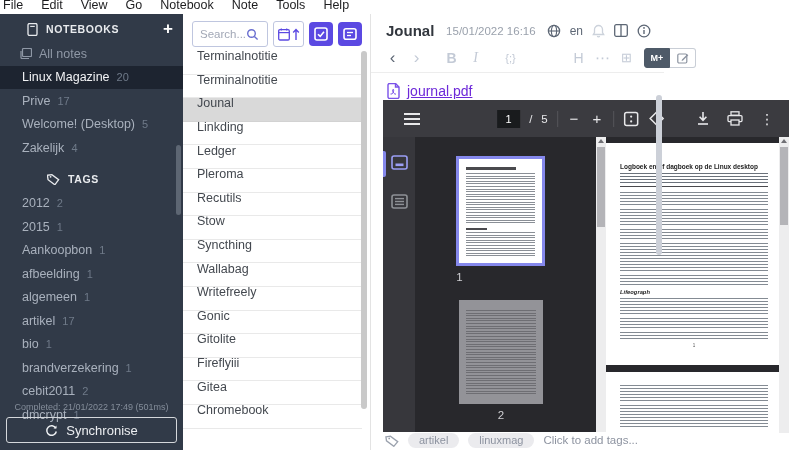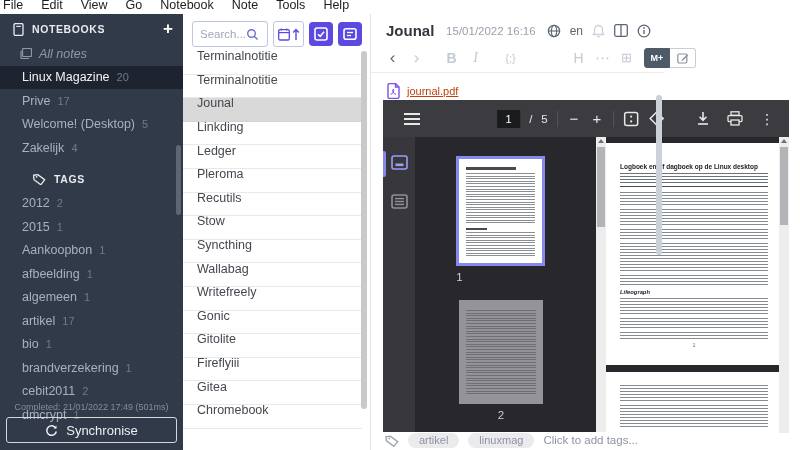--- a/index.html
+++ b/index.html
@@ -8,27 +8,27 @@
   #app { position:relative; width:664px; height:450px; background:#fff; }
 
   
   #menubar { position:absolute; left:0; top:0; width:800px; height:14px; background:#fff;
              display:flex; align-items:flex-start; gap:0; overflow:hidden; }
   .menu-item { font-size:12.5px; color:#1d1d1f; padding:0 9px; line-height:15px; margin-top:-2px; }
   .menu-item:first-child { padding-left:3px; }
 
   
   #sidebar { position:absolute; left:0; top:14px; width:183px; bottom:0; background:#313a48; overflow:hidden; }
-  .sb-header { display:flex; align-items:center; height:26px; padding:0 10px 0 13px; margin-top:2px; }
+  .sb-header { display:flex; align-items:center; height:26px; padding:0 10px 0 27px; margin-top:2px; }
   .sb-header .hdr-label { color:#e9ebee; font-size:10.5px; font-weight:bold; letter-spacing:.6px; margin-left:8px; flex:1; }
   .sb-plus { color:#fff; font-size:17px; font-weight:bold; line-height:16px; cursor:default; }
   .sb-item { display:flex; align-items:center; height:23.5px; padding:0 10px 0 22px; font-size:12.5px; color:#a9b1bd; }
   .sb-item .cnt { color:#6f7a89; font-size:11px; margin-left:7px; }
   .sb-item.selected { background:#1d2430; color:#f2f3f5; }
-  .sb-item.allnotes { padding-left:20px; color:#8f98a6;font-style:italic; }
+  .sb-item.allnotes { padding-left:20px; color:#8f98a6; }
   .sb-item.allnotes svg { margin-right:7px; }
   .sb-icon { display:inline-flex; }
   #sb-scroll { position:absolute; right:2px; top:131px; width:5px; height:70px; background:#5d6673; border-radius:3px; }
   #sb-footer { position:absolute; left:0; right:0; bottom:0; padding:4px 6px 7px; }
   #sync-status { text-align:center; font-size:9px; color:#848d9a; margin-bottom:5px; white-space:nowrap; }
   #sync-btn { width:100%; height:26px; background:transparent; border:1px solid #d4d7db; border-radius:3px;
               color:#eceef1; font-size:13px; display:flex; align-items:center; justify-content:center; gap:8px; }
 
   
   #notespanel { position:absolute; left:183px; top:14px; width:187px; bottom:0; background:#fff; }
@@ -59,21 +59,21 @@
   .tb.en { color:#5d6775; }
   .tb.b { font-weight:bold; font-size:14px; }
   .tb.i { font-style:italic; font-family:"Liberation Serif",serif; font-size:14px; }
   .tb.h { font-size:14px; }
   .tb-group { margin-left:auto; display:flex; }
   #btn-md { width:26px; height:20px; background:#4e5a68; border:1px solid #4e5a68; border-radius:3px 0 0 3px;
             color:#fff; font-size:9px; font-weight:bold; display:flex; align-items:center; justify-content:center; }
   #btn-rte { width:26px; height:20px; background:#fff; border:1px solid #c9ced6; border-left:none; border-radius:0 3px 3px 0;
              display:flex; align-items:center; justify-content:center; color:#8b93a0; }
   #attach-row { display:flex; align-items:center; gap:6px; padding:10px 15px 6px; }
-  #attach-link { font-size:11px; color:#c2410c; text-decoration:underline; }
+  #attach-link { font-size:14px; color:#6d28d9; text-decoration:underline; }
   #ed-scroll { position:absolute; right:2px; top:81px; width:6px; height:160px; background:#ccd0d8; border-radius:3px; }
 
   
   #pdf { position:absolute; left:12px; top:86px; width:406px; height:333px; background:#28282c; overflow:hidden; }
   #pdf-toolbar { position:relative; height:37px; background:#3b3b40; display:flex; align-items:center; }
   #pdf-burger { margin-left:21px; display:flex; flex-direction:column; gap:3px; }
   #pdf-burger span { display:block; width:16px; height:2px; background:#e8e8ea; }
   #pdf-center { position:absolute; left:50%; top:0; transform:translateX(-53%); height:37px; display:flex; align-items:center; gap:9px; color:#e8e8ea; }
   #page-box { width:23px; height:18px; background:#191b1d; color:#fff; font-size:11px; display:flex; align-items:center; justify-content:center; }
   .pg-txt { font-size:11.5px; color:#e8e8ea; }

